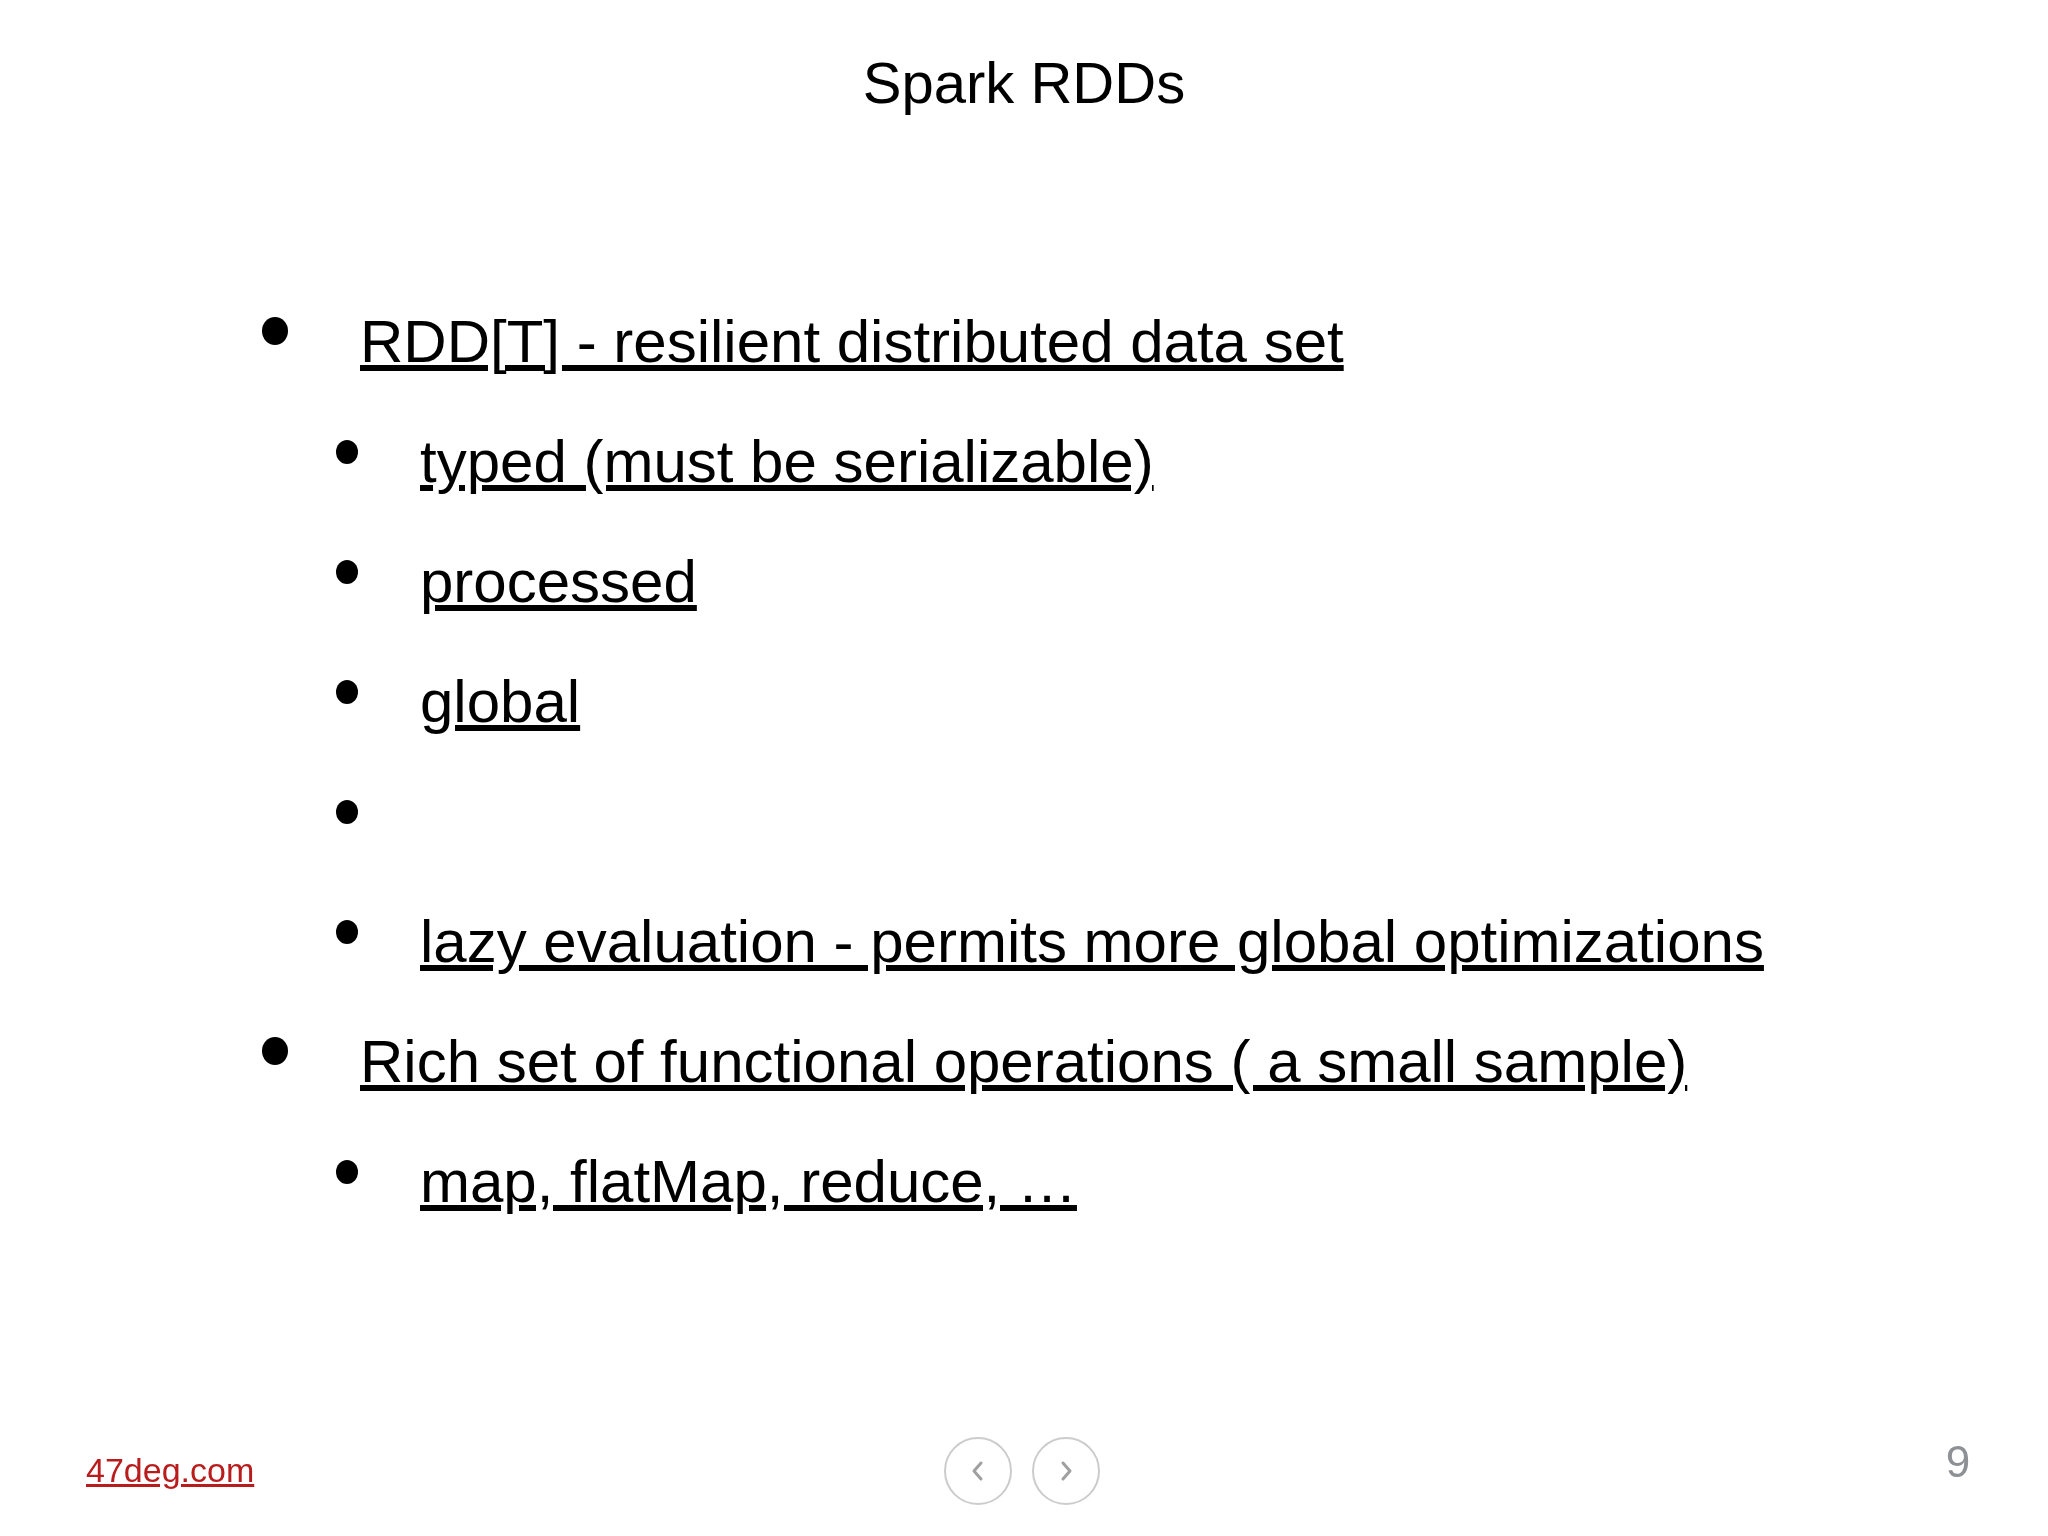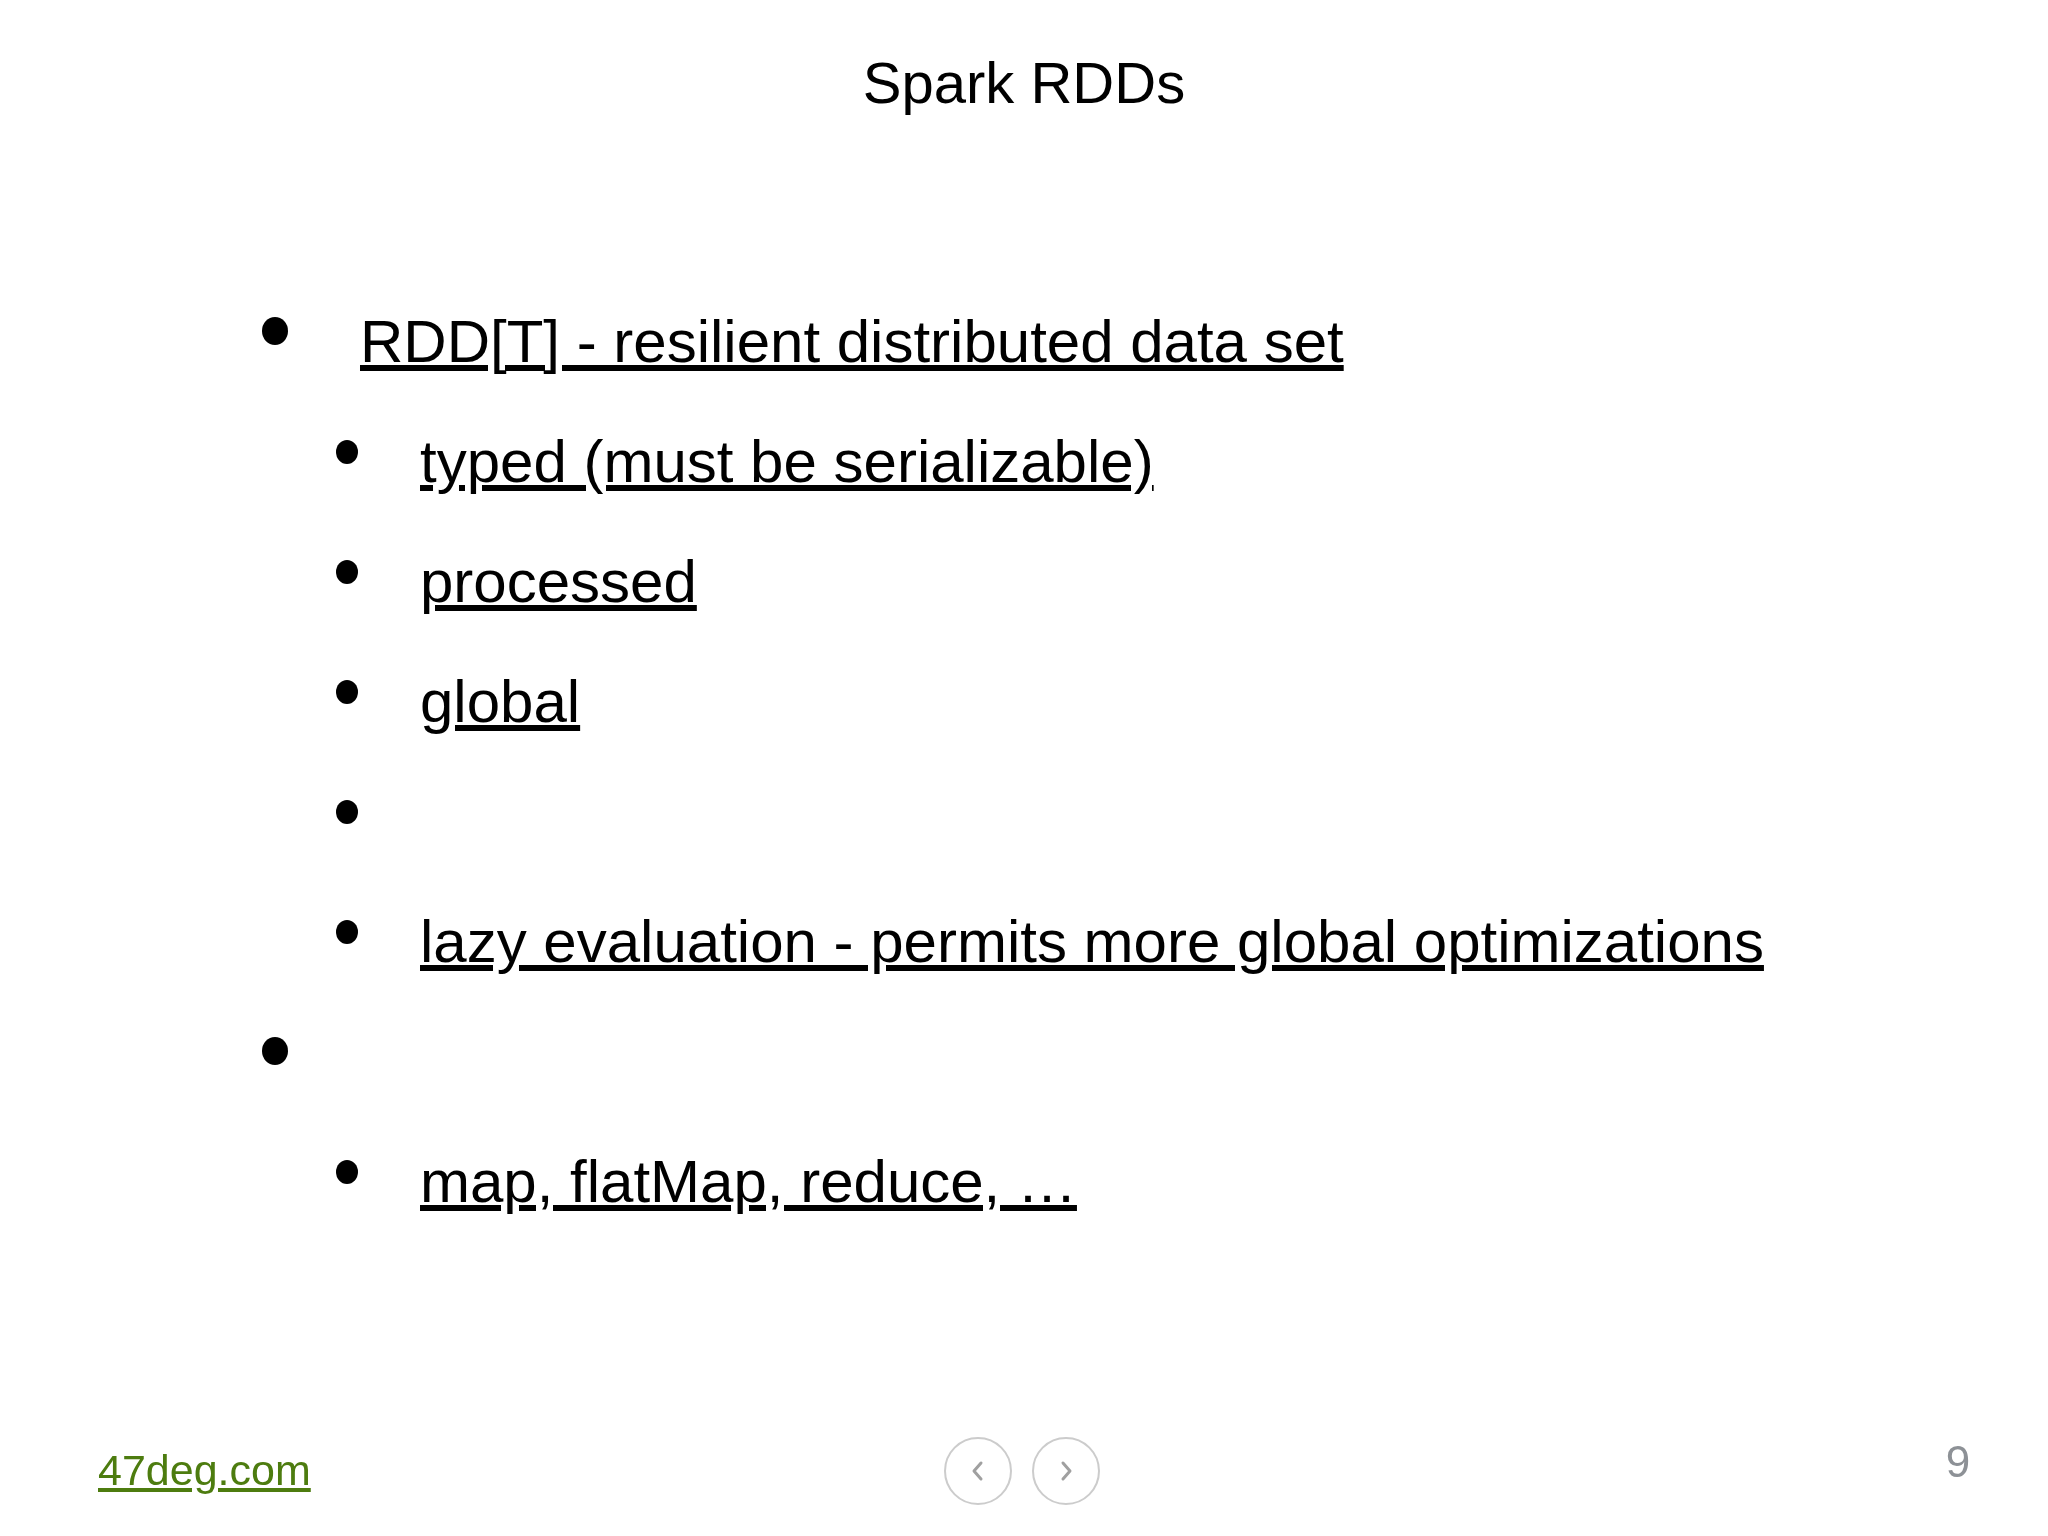--- a/index.html
+++ b/index.html
@@ -61,26 +61,25 @@
     line-height: 120px;
     color: #000000;
   }
   .row.lvl1 .txt { margin-left: 360px; }
   .row.lvl2 .txt { margin-left: 420px; }
 
   .footer-link {
     position: absolute;
     left: 86px;
     top: 1448px;
-    font-size: 43px;
+    font-size: 34px;
     line-height: 44px;
-    color: #4d7c0f;
+    color: #b91c1c;
     text-decoration: underline;
     cursor: pointer;
-    margin-left: 12px;
   }
   .nav {
     position: absolute;
     left: 944px;
     top: 1437px;
     display: flex;
     gap: 20px;
   }
   .nav-btn {
     width: 68px;
@@ -134,20 +133,21 @@
   </div>
   <div class="row lvl2" style="top:762px">
     <span class="dot"></span>
   </div>
   <div class="row lvl2" style="top:882px">
     <span class="dot"></span>
     <span class="txt">lazy evaluation - permits more global optimizations</span>
   </div>
   <div class="row lvl1" style="top:1002px">
     <span class="dot"></span>
+    <span class="txt">Rich set of functional operations ( a small sample)</span>
   </div>
   <div class="row lvl2" style="top:1122px">
     <span class="dot"></span>
     <span class="txt">map, flatMap, reduce, …</span>
   </div>
 
   <a class="footer-link">47deg.com</a>
 
   <div class="nav">
     <button class="nav-btn">

